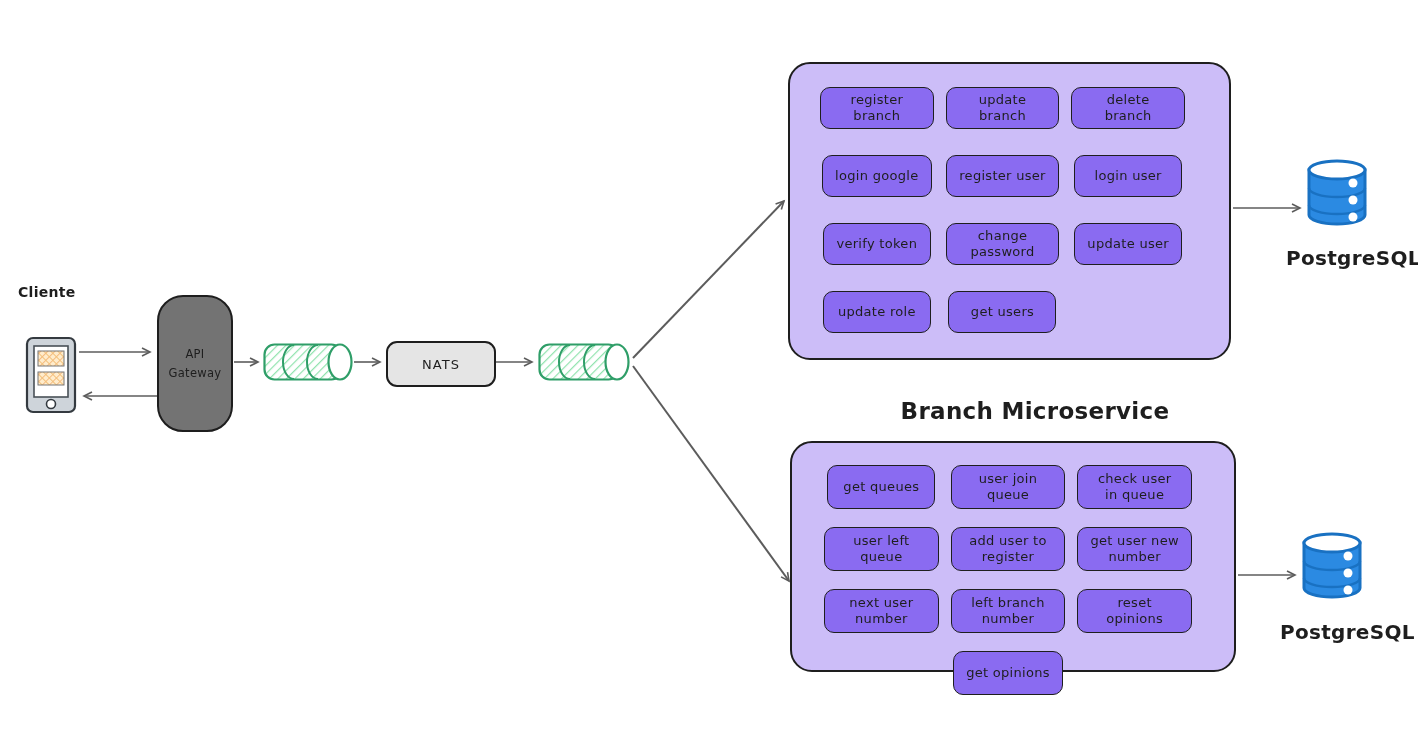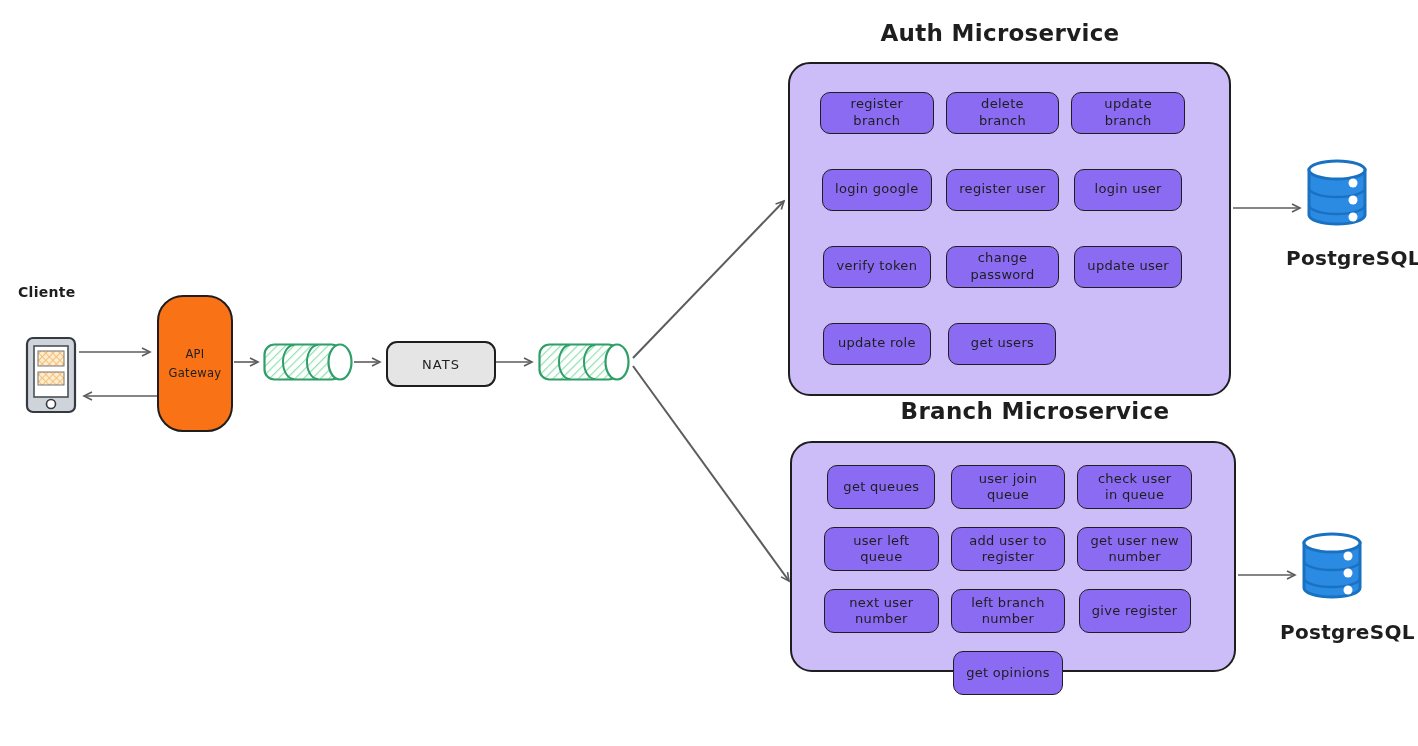--- a/index.html
+++ b/index.html
@@ -14,41 +14,41 @@
   svg.bg{position:absolute;left:0;top:0;z-index:1;}
   .layer{position:absolute;left:0;top:0;width:100%;height:100%;z-index:2;}
 
   .hand{letter-spacing:.3px;}
 
   .label{position:absolute;white-space:nowrap;}
   .client-label{left:18px;top:284px;font-size:14px;font-weight:600;}
 
   .gateway-box{
     position:absolute;left:157px;top:295px;width:76px;height:137px;
-    background:#f97316;border:2px solid #1e1e1e;border-radius:26px;
+    background:#737373;border:2px solid #1e1e1e;border-radius:26px;
     display:flex;align-items:center;justify-content:center;text-align:center;
     font-size:11.5px;line-height:1.6;padding:4px;box-sizing:border-box;
   }
   .nats-box{
     position:absolute;left:386px;top:341px;width:106px;height:42px;
     background:#e5e5e5;border:2px solid #1e1e1e;border-radius:11px;
     display:flex;align-items:center;justify-content:center;
     font-size:13px;letter-spacing:1px;
   }
 
   .svc-title{position:absolute;font-size:23px;font-weight:600;white-space:nowrap;transform:translateX(-50%);}
   .auth-title{left:1000px;top:20px;}
   .branch-title{left:1011px;top:398px;margin-left:24px;}
 
   .svc-container{
     position:absolute;background:#ccbdf8;border:2px solid #1e1e1e;border-radius:22px;
     display:grid;grid-template-columns:repeat(3,1fr);justify-items:center;align-items:center;
     box-sizing:border-box;
   }
-  .auth-container{left:788px;top:62px;width:443px;height:334px;padding:20px 44px 22px 30px;row-gap:20px;column-gap:12px;}
+  .auth-container{left:788px;top:62px;width:443px;height:298px;padding:20px 44px 22px 30px;row-gap:20px;column-gap:12px;}
   .branch-container{left:790px;top:441px;width:446px;height:231px;padding:22px 42px 20px 32px;row-gap:18px;column-gap:12px;}
 
   .svc-btn{
     background:#8a6bf1;border:1.6px solid #1e1e1e;border-radius:10px;
     min-height:42px;min-width:108px;max-width:126px;
     display:flex;align-items:center;justify-content:center;text-align:center;
     font-size:13px;line-height:1.25;padding:3px 12px;box-sizing:border-box;
   }
   .branch-container .svc-btn{min-height:44px;}
   .col2{grid-column:2;}
@@ -153,26 +153,25 @@
     <div class="label client-label hand">Cliente</div>
 
     <div class="gateway-box hand">
       <span>API Gateway</span>
     </div>
 
     <div class="nats-box hand">
       <span>NATS</span>
     </div>
 
-    <div class="svc-title auth-title hand">Auth Microservice</div>
 
     <div class="svc-container auth-container">
       <div class="svc-btn hand">register branch</div>
+      <div class="svc-btn hand">update branch</div>
       <div class="svc-btn hand">delete branch</div>
-      <div class="svc-btn hand">update branch</div>
       <div class="svc-btn hand">login google</div>
       <div class="svc-btn hand">register user</div>
       <div class="svc-btn hand">login user</div>
       <div class="svc-btn hand">verify token</div>
       <div class="svc-btn hand">change password</div>
       <div class="svc-btn hand">update user</div>
       <div class="svc-btn hand">update role</div>
       <div class="svc-btn hand">get users</div>
     </div>
 
@@ -180,21 +179,21 @@
 
     <div class="svc-container branch-container">
       <div class="svc-btn hand">get queues</div>
       <div class="svc-btn hand">user join queue</div>
       <div class="svc-btn hand">check user in queue</div>
       <div class="svc-btn hand">user left queue</div>
       <div class="svc-btn hand">add user to register</div>
       <div class="svc-btn hand">get user new number</div>
       <div class="svc-btn hand">next user number</div>
       <div class="svc-btn hand">left branch number</div>
-      <div class="svc-btn hand">give register</div>
+      <div class="svc-btn hand">reset opinions</div>
       <div class="svc-btn hand col2">get opinions</div>
     </div>
 
     <div class="label db-label db-label-1 hand">PostgreSQL</div>
     <div class="label db-label db-label-2 hand">PostgreSQL</div>
   </div>
 
 </div>
 
 </body></html>

